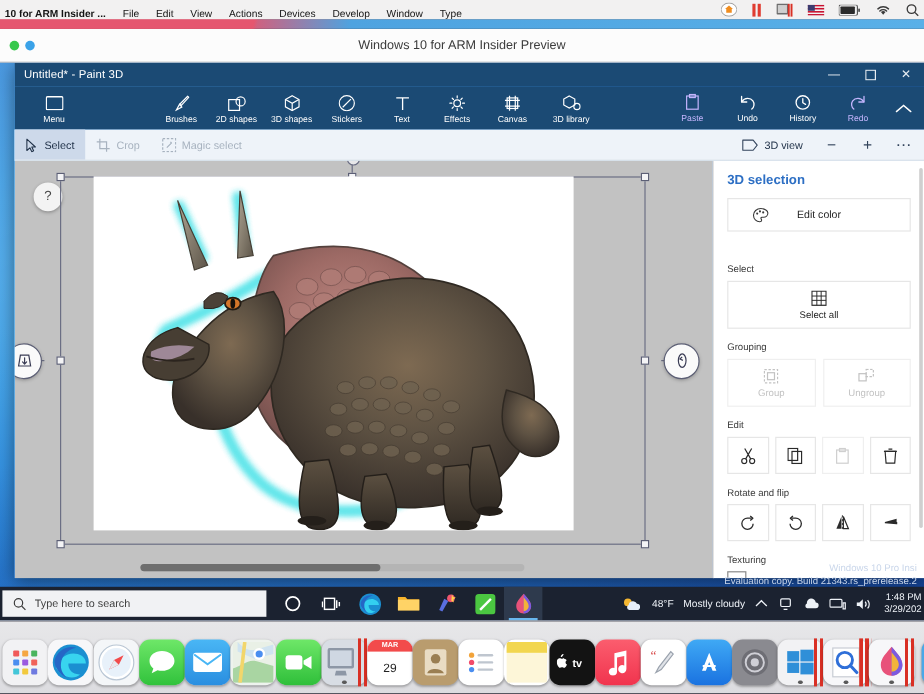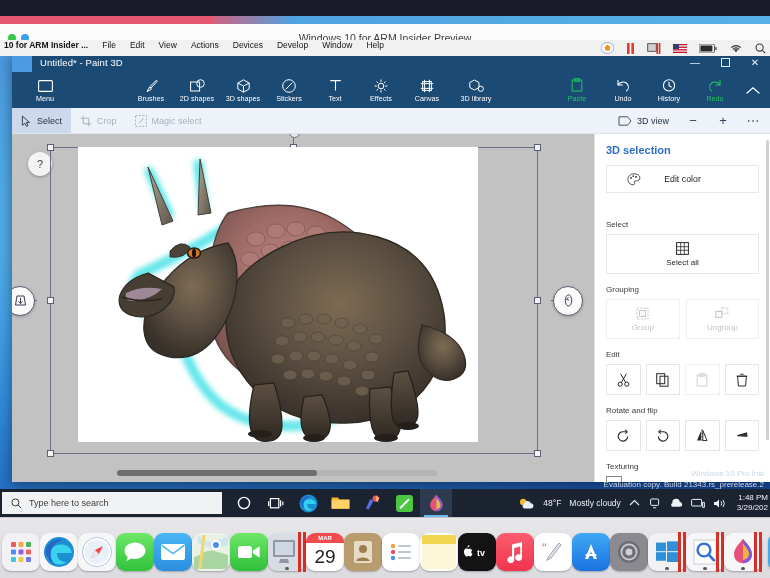--- a/index.html
+++ b/index.html
@@ -7,22 +7,22 @@
   body {
     font-family:"Liberation Sans", sans-serif;
     background:#1b1b2a;
     -webkit-font-smoothing:antialiased;
   }
   #root { position:relative; width:770px; height:578px; }
 
   
   .mac-menubar{
     position:absolute; left:0; top:0; width:770px; height:16px;
-    background:#f2f1f1; display:flex; align-items:flex-start;
-    font-size:8.5px; color:#141414; z-index:40;margin-top:40px;
+    background:#f2f1f1; display:flex; align-items:flex-end;
+    font-size:8.5px; color:#141414; z-index:40;
   }
   .mac-menubar .mm-app{ font-weight:bold; margin-left:4px; }
   .mac-menubar .mm{ margin-left:14px; }
   .mm-right{ position:absolute; right:4px; top:0; height:16px; display:flex; align-items:center; gap:12px;}
   .mm-right .ic{ display:block; }
 
   
   .accent-strip{
     position:absolute; top:16px; left:0; width:770px; height:8px; z-index:39;
     background:linear-gradient(90deg,#e5566f 0%, #e5566f 26%, #4ea3e0 38%, #59b0e8 100%);
@@ -55,40 +55,40 @@
   }
 
   
   .p3d{
     position:absolute; left:12px; top:52px; width:758px; height:430px;
     z-index:15; box-shadow:0 3px 14px rgba(0,0,0,.45);
     display:flex; flex-direction:column; overflow:hidden;
   }
   .p3d-title{
     height:20px; background:#1b4a74; display:flex; align-items:center;
-    position:relative; flex:0 0 20px;margin-left:20px;
+    position:relative; flex:0 0 20px;
   }
   .p3d-title .t{ font-size:9.5px; color:#fff; margin-left:8px; letter-spacing:.1px;}
   .p3d-winbtns{ position:absolute; right:0; top:0; height:20px; display:flex; }
   .p3d-winbtns div{
     width:30px; height:20px; display:flex; align-items:center; justify-content:center;
     color:#e9eef3; font-size:10px;
   }
 
   .p3d-ribbon{
-    flex:0 0 36px; background:#1b4a74; display:flex; align-items:center;
+    flex:0 0 36px; background:#1b4a74; display:flex; align-items:flex-end;
     position:relative; padding-top:1px;
   }
   .rb{
     width:46px; height:34px; display:flex; flex-direction:column; align-items:center;
     justify-content:center; gap:1px; color:#fff; cursor:default;
   }
   .rb .gl{ height:15px; display:flex; align-items:center; justify-content:center; }
   .rb .lb{ font-size:7.2px; white-space:nowrap; }
-  .rb.dim{ color:#22c55e; }
+  .rb.dim{ color:#c4b5fd; }
   .rb.menu{ margin-left:10px; margin-right:60px; }
   .rb.wide{ width:52px; }
   .rb-right{ position:absolute; right:2px; top:1px; display:flex; }
 
   .p3d-sub{
     flex:0 0 25px; background:#eef3f9; display:flex; align-items:center;
     position:relative; border-bottom:1px solid #dde4ec;
   }
   .sb{
     display:flex; align-items:center; gap:5px; height:25px; padding:0 9px;
@@ -254,21 +254,21 @@
 
   <div class="mac-menubar">
     <span class="mm-app">10 for ARM Insider ...</span>
     <span class="mm">File</span>
     <span class="mm">Edit</span>
     <span class="mm">View</span>
     <span class="mm">Actions</span>
     <span class="mm">Devices</span>
     <span class="mm">Develop</span>
     <span class="mm">Window</span>
-    <span class="mm">Help</span>
+    <span class="mm">Type</span>
 
     <div class="mm-right">
       <span class="ic">
         <svg class="svgi" width="13" height="12" viewBox="0 0 13 12">
             <ellipse cx="6.5" cy="6" rx="6.5" ry="5.5" fill="#fff" stroke="#8a8a8a" stroke-width=".7"></ellipse>
             <path d="M6.5 2.6 3.2 5.6h1v3h4.6v-3h1z" fill="#f08d20"></path>
           </svg>
       </span>
       <span class="ic">
         <svg class="svgi" width="9" height="11" viewBox="0 0 9 11">
@@ -1008,21 +1008,21 @@
             <rect x="1" y="1" width="22" height="17" rx="1.6" fill="#8d97a6"></rect>
             <rect x="3" y="3" width="18" height="13" fill="#cfd7e2"></rect>
             <path d="M8 20h8l1 4H7z" fill="#8d97a6"></path>
           </svg>
         <span class="pr-stripes"></span>
       </div>
     </div>
     <div class="dk">
       <div class="app" style="background:#fff;flex-direction:column;gap:0">
         <div style="width:100%;height:10px;background:#f24b4b;color:#fff;font-size:6px;display:flex;align-items:center;justify-content:center;font-weight:bold">MAR</div>
-        <div style="flex:1;display:flex;align-items:center;justify-content:center;color:#222;font-size:19px">29</div>
+        <div style="flex:1;display:flex;align-items:center;justify-content:center;color:#222;font-size:10px">29</div>
       </div>
     </div>
     <div class="dk">
       <div class="app" style="background:#b99c6e">
         <svg class="svgi" width="22" height="24" viewBox="0 0 22 24">
             <rect x="2" y="1" width="18" height="22" rx="2" fill="#e9dcc4"></rect>
             <circle cx="11" cy="9" r="4" fill="#9a7e52"></circle>
             <path d="M4 21c1.4-4.6 11.6-4.6 14 0z" fill="#9a7e52"></path>
           </svg>
       </div>

